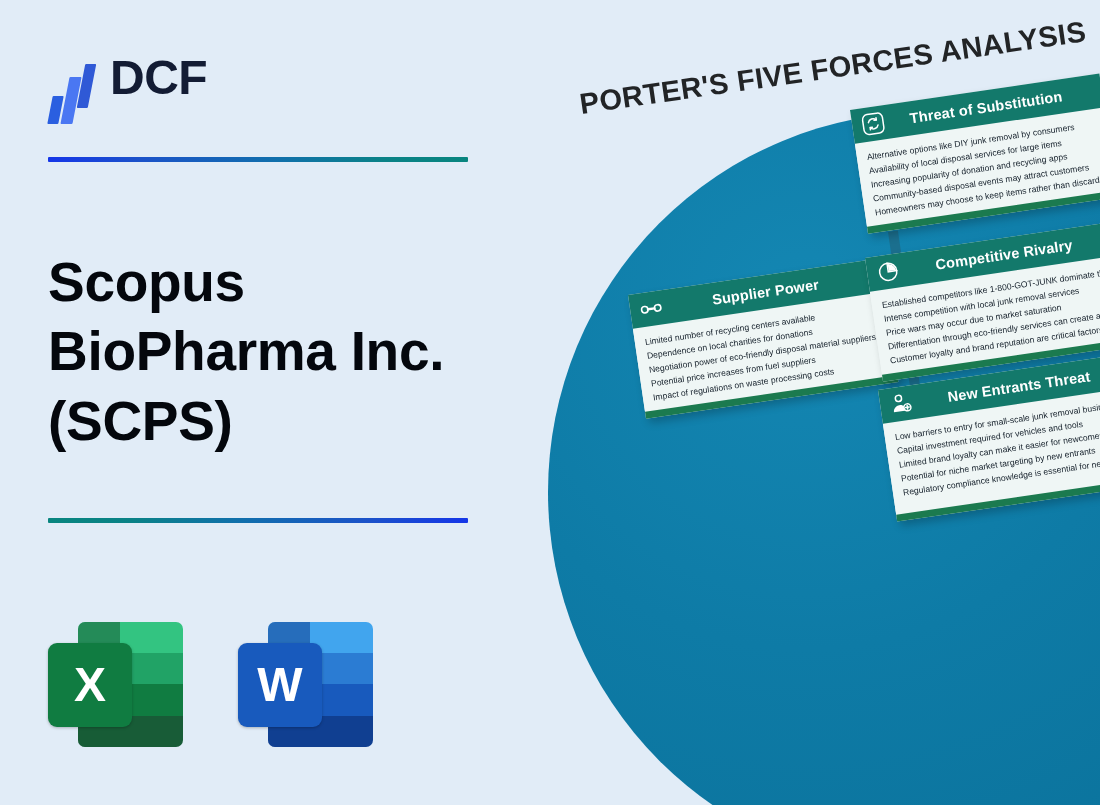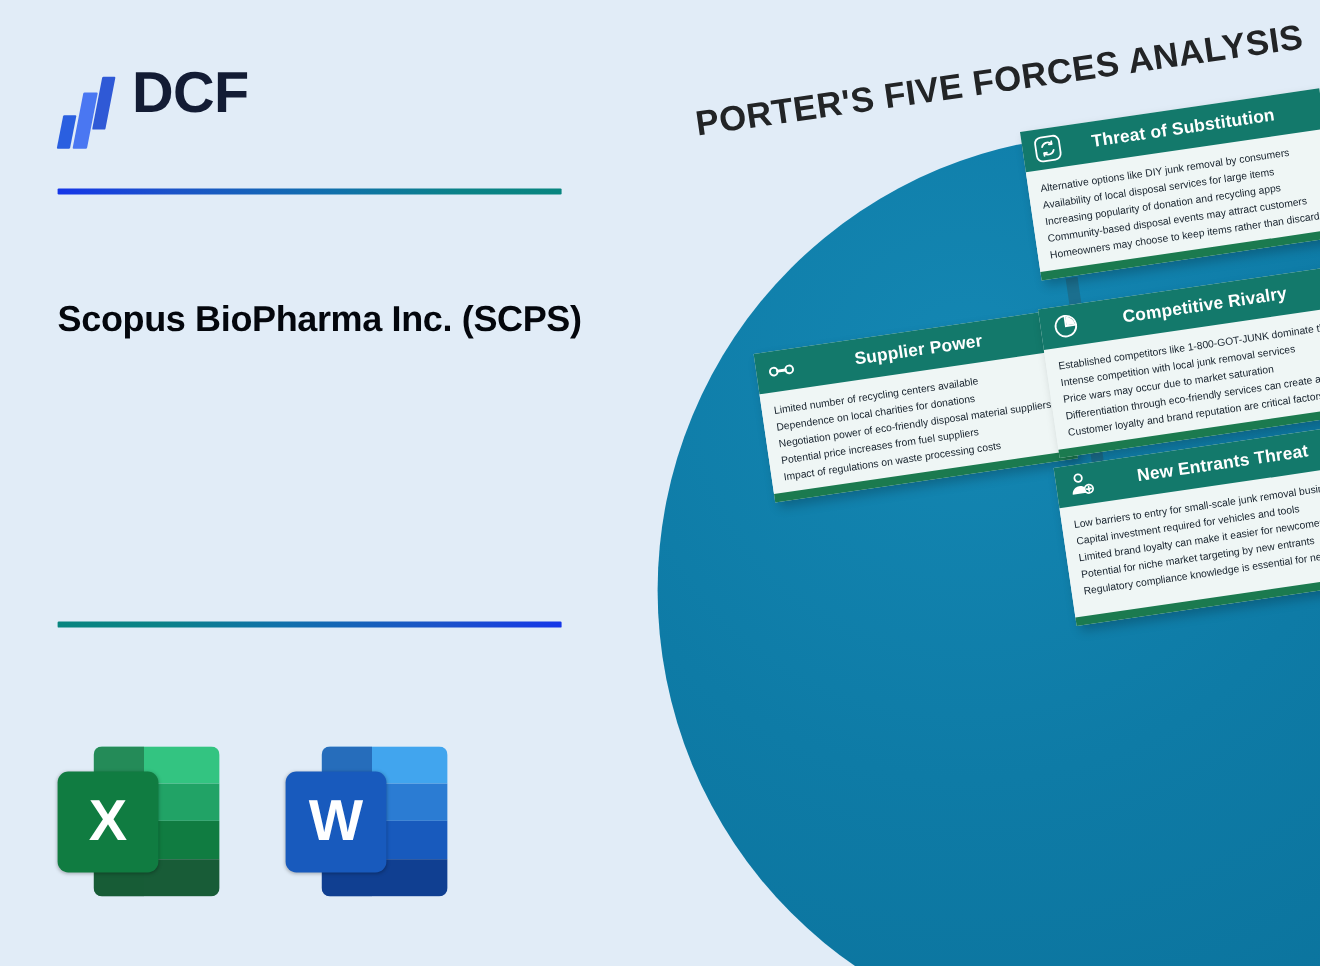--- a/index.html
+++ b/index.html
@@ -69,21 +69,21 @@
   .divider.bottom {
     top: 518px;
     background: linear-gradient(90deg, #08857f 0%, #0a8287 20%, #1070ab 45%, #1b52c9 76%, #1536e8 100%);
   }
 
   .company-title {
     position: absolute;
     left: 48px;
     top: 248px;
     width: 440px;
-    font-size: 30px;
+    font-size: 55px;
     font-weight: 700;
     line-height: 1.26;
     color: #04070d;
     letter-spacing: -0.3px;
   }
 
   
   .file-icons {
     position: absolute;
     left: 48px;

